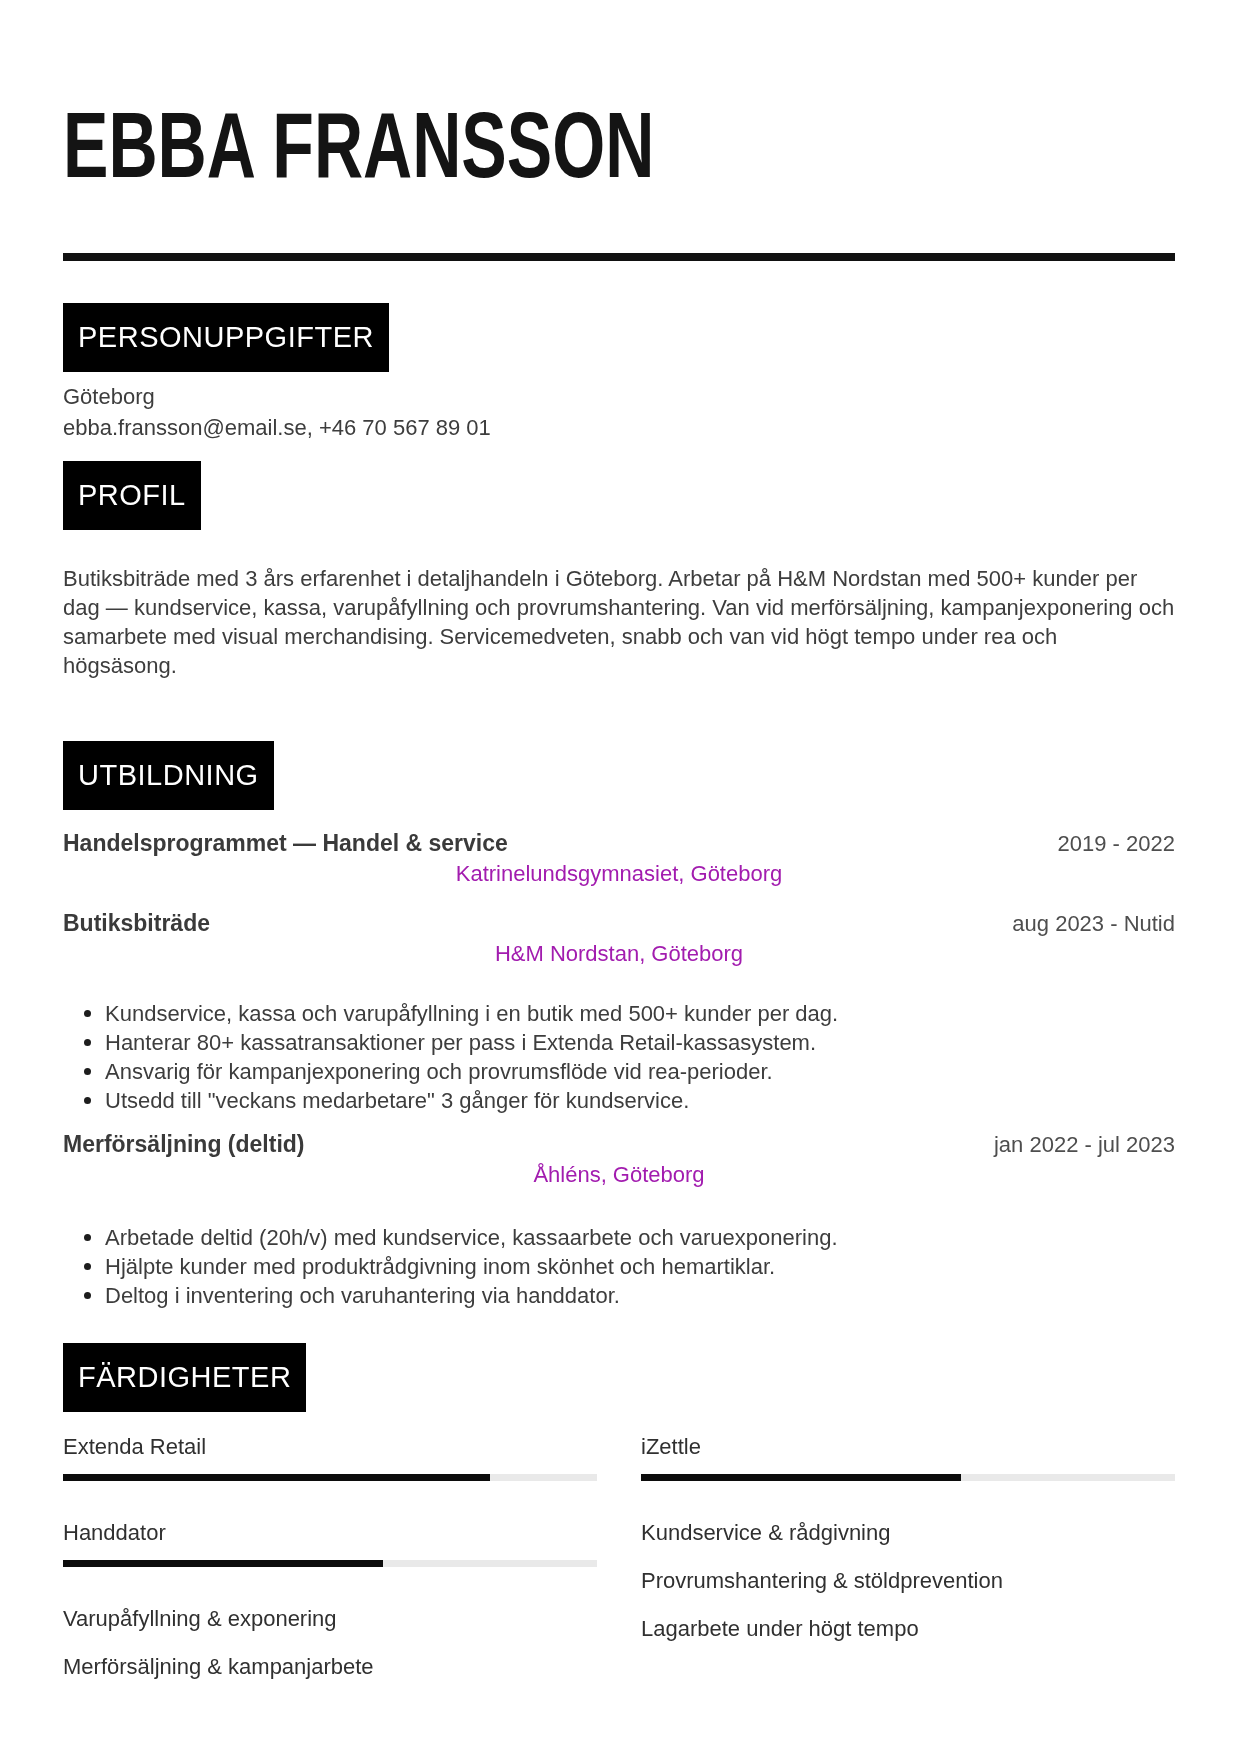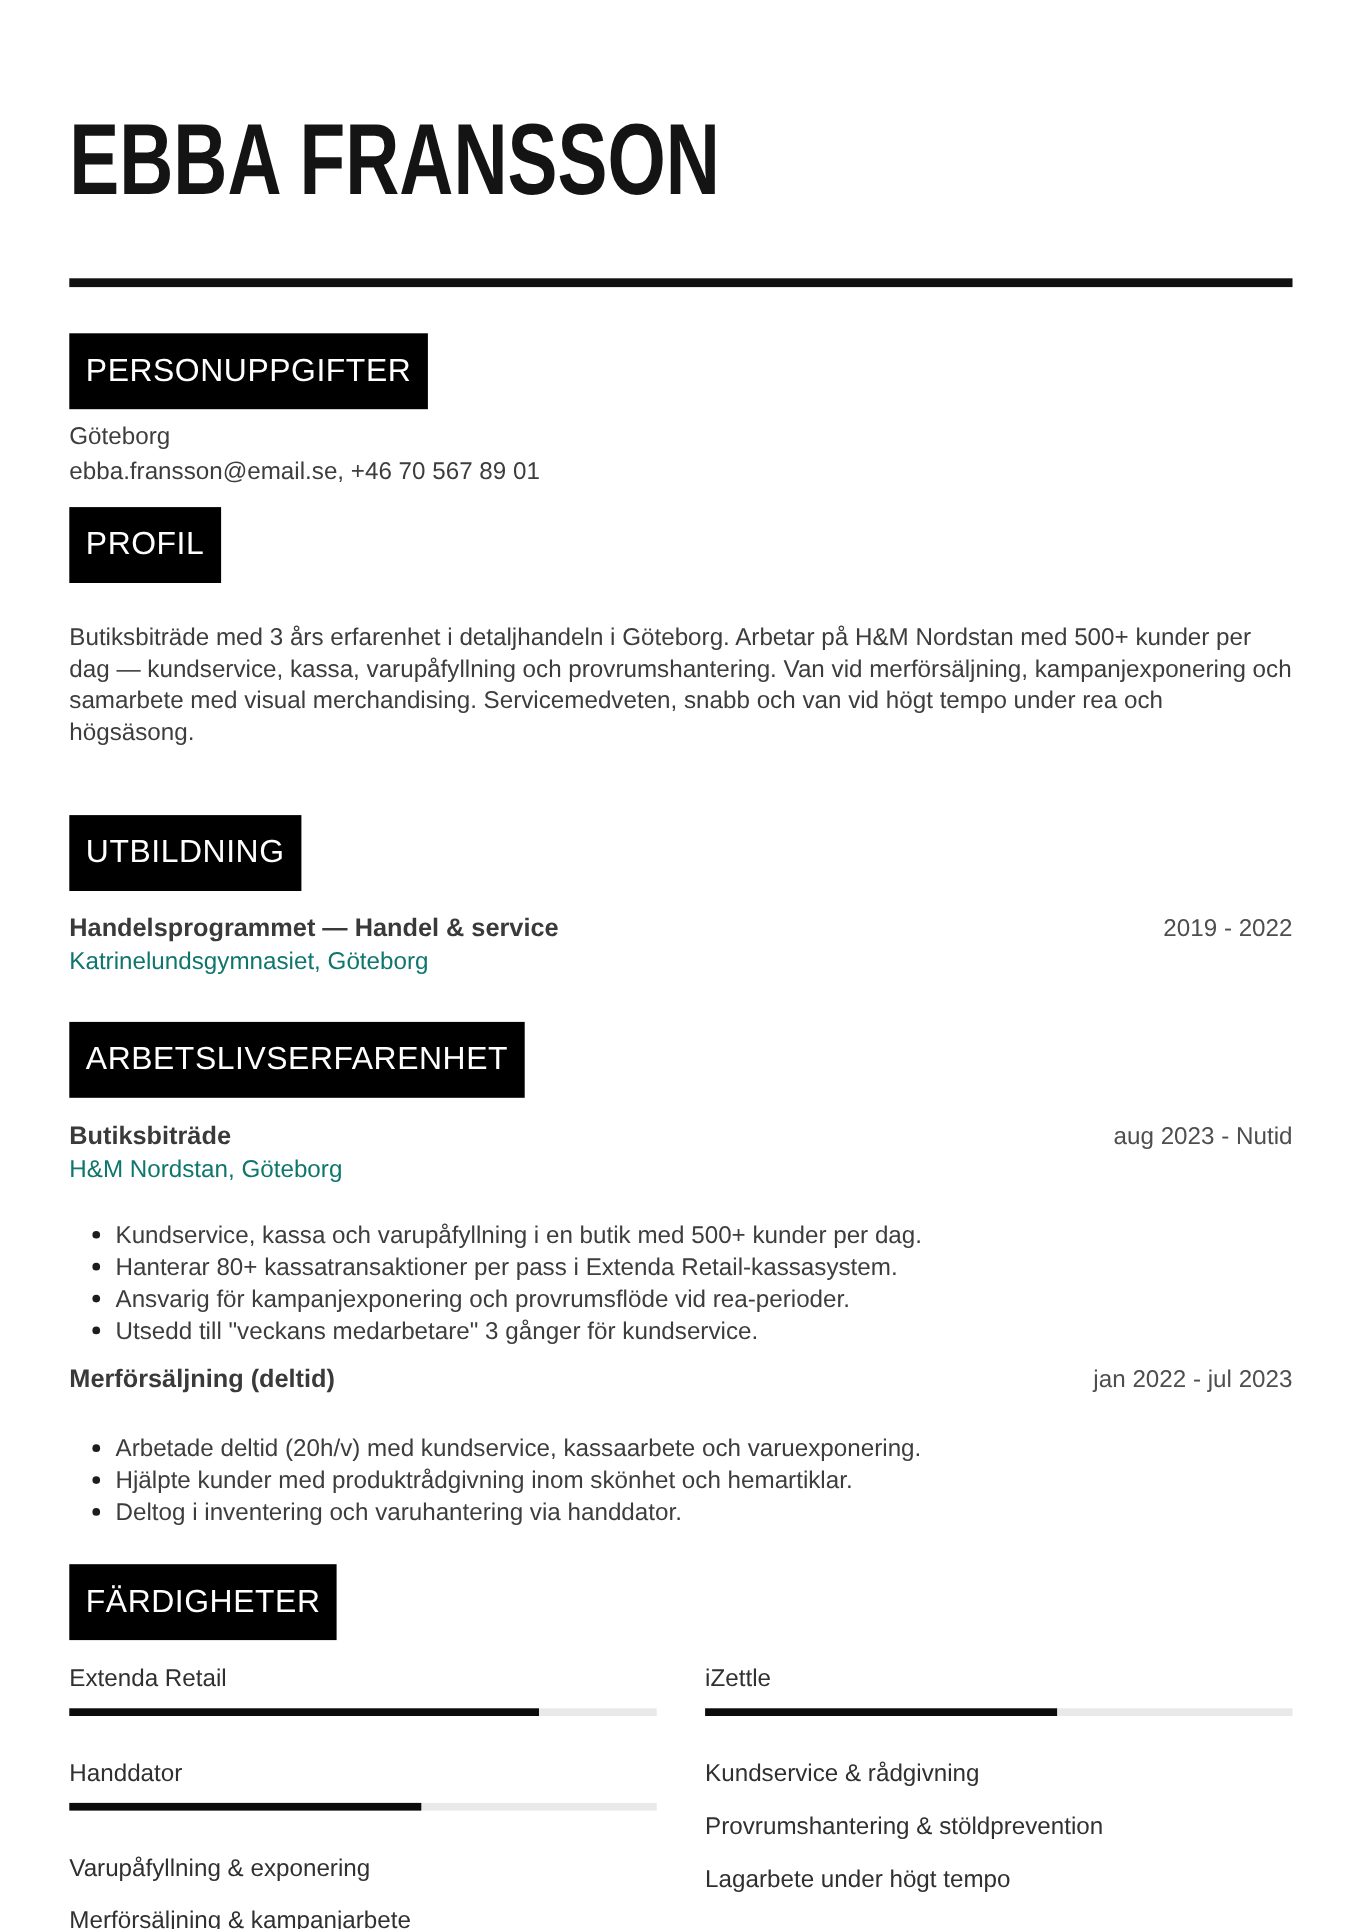--- a/index.html
+++ b/index.html
@@ -41,21 +41,21 @@
   
   .contact { margin-top: 9px; font-size: 22px; line-height: 31px; color: #3d3d3d; }
 
   
   .profile-text { margin-top: 34px; font-size: 22px; line-height: 29px; color: #3d3d3d; }
 
   
   .entry-head { display: flex; justify-content: space-between; align-items: baseline; }
   .entry-title { font-size: 23px; line-height: 30px; font-weight: 700; color: #3a3a3a; }
   .entry-dates { font-size: 22px; line-height: 30px; color: #4e4e4e; }
-  .entry-sub   { font-size: 22px; line-height: 30px; color: #0f766e; }
+  .entry-sub   { font-size: 22px; line-height: 30px; color: #a21caf; text-align: center; }
   .edu-entry  { margin-top: 18px; }
   .job1-head  { margin-top: 19px; }
   .job2-head  { margin-top: 14px; }
 
   
   ul.bullets { list-style: none; margin: 0; padding: 0; }
   ul.bullets.job1 { margin-top: 30px; }
   ul.bullets.job2 { margin-top: 33px; }
   ul.bullets li {
     position: relative;
@@ -103,41 +103,41 @@
   <div class="sec-heading mt-utbild">UTBILDNING</div>
   <div class="edu-entry">
     <div class="entry-head">
       <span class="entry-title">Handelsprogrammet — Handel &amp; service</span>
       <span class="entry-dates">2019 - 2022</span>
     </div>
     <div class="entry-sub">Katrinelundsgymnasiet, Göteborg</div>
   </div>
 
   
-  <div class="sec-heading mt-arbets">ARBETSLIVSERFARENHET</div>
 
   <div>
     <div class="entry-head job1-head">
       <span class="entry-title">Butiksbiträde</span>
       <span class="entry-dates">aug 2023 - Nutid</span>
     </div>
     <div class="entry-sub">H&amp;M Nordstan, Göteborg</div>
     <ul class="bullets job1">
       <li>Kundservice, kassa och varupåfyllning i en butik med 500+ kunder per dag.</li>
       <li>Hanterar 80+ kassatransaktioner per pass i Extenda Retail-kassasystem.</li>
       <li>Ansvarig för kampanjexponering och provrumsflöde vid rea-perioder.</li>
       <li>Utsedd till "veckans medarbetare" 3 gånger för kundservice.</li>
     </ul>
   </div>
 
   <div>
     <div class="entry-head job2-head">
       <span class="entry-title">Merförsäljning (deltid)</span>
       <span class="entry-dates">jan 2022 - jul 2023</span>
     </div>
+    <div class="entry-sub">Åhléns, Göteborg</div>
     <ul class="bullets job2">
       <li>Arbetade deltid (20h/v) med kundservice, kassaarbete och varuexponering.</li>
       <li>Hjälpte kunder med produktrådgivning inom skönhet och hemartiklar.</li>
       <li>Deltog i inventering och varuhantering via handdator.</li>
     </ul>
   </div>
 
   
   <div class="sec-heading mt-fardig">FÄRDIGHETER</div>
 

